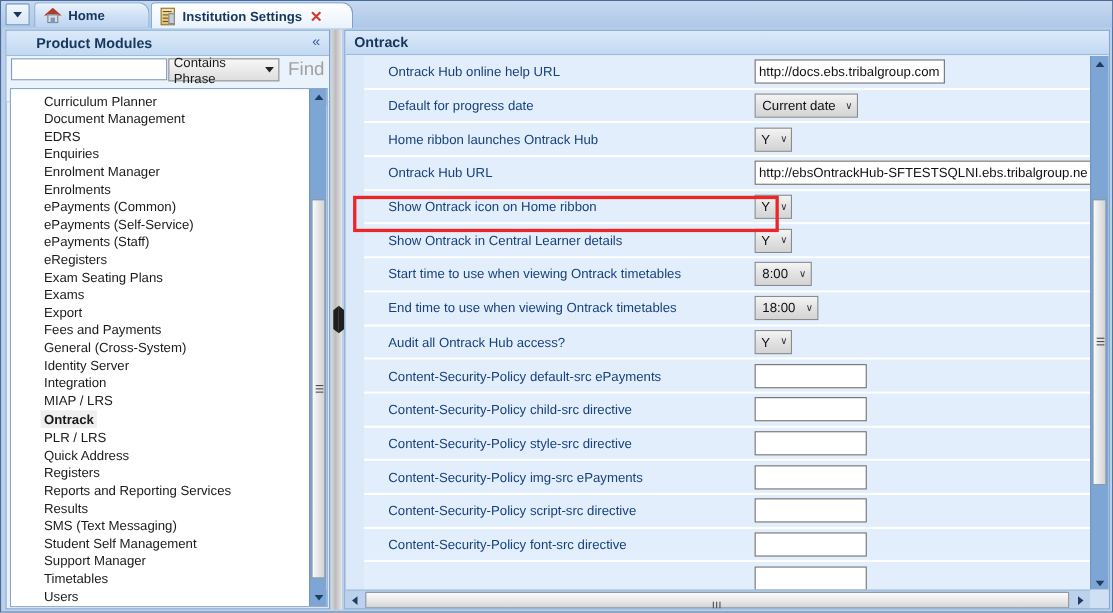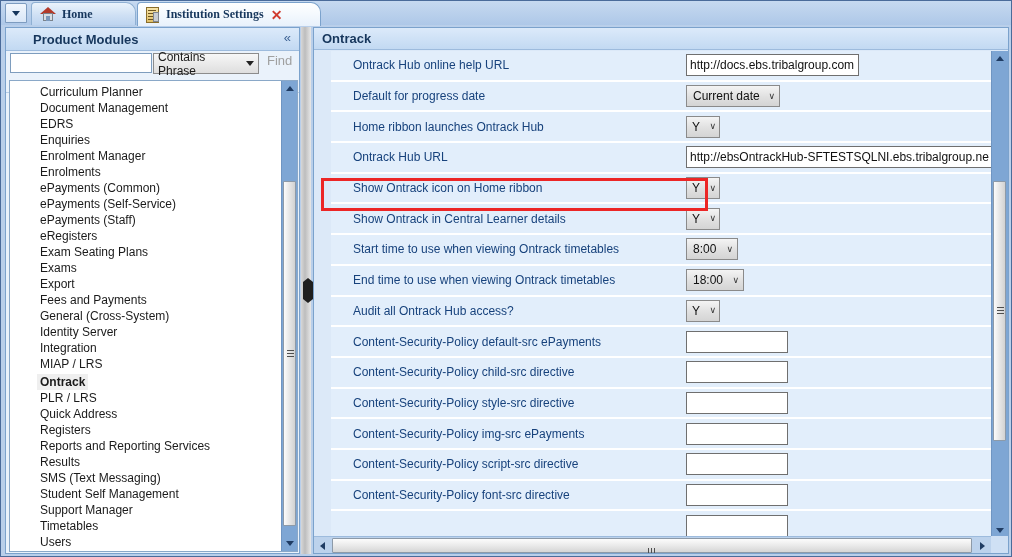--- a/index.html
+++ b/index.html
@@ -55,21 +55,21 @@
     white-space: nowrap;
   }
   .tab.active {
     background: linear-gradient(to bottom, #ffffff 0%, #f4f9fe 50%, #e8f1fb 100%);
     border-color: #7ba2cc;
     z-index: 4;
     height: 24px;
   }
   #tab-home { left: 30px; width: 105px; }
   #tab-settings { left: 136px; width: 184px; }
-  .tab-label { margin-left: 6px; font-family: Liberation Serif, serif; }
+  .tab-label { margin-left: 6px; }
 
   .icon-home {
     position: relative; width: 16px; height: 14px; flex: 0 0 16px;
   }
   .icon-home .roof {
     position: absolute; left: 0; top: 0;
     width: 0; height: 0;
     border-left: 8px solid transparent;
     border-right: 8px solid transparent;
     border-bottom: 7px solid #b33a2a;
@@ -171,21 +171,21 @@
   }
   #match-select .lbl { flex: 1; }
   #match-select .tri {
     width: 0; height: 0;
     border-left: 4px solid transparent;
     border-right: 4px solid transparent;
     border-top: 5px solid #222;
   }
   #find-button {
     margin-left: 8px;
-    font-size: 13px;
+    font-size: 17px;
     color: #a0a0a0;
     cursor: default;
   }
 
   #module-list-wrap {
     position: absolute; left: 3px; top: 52px;
     width: 289px; height: 472px;
     background: #ffffff;
     border: 1px solid #8aa8c8;
     overflow: hidden;

